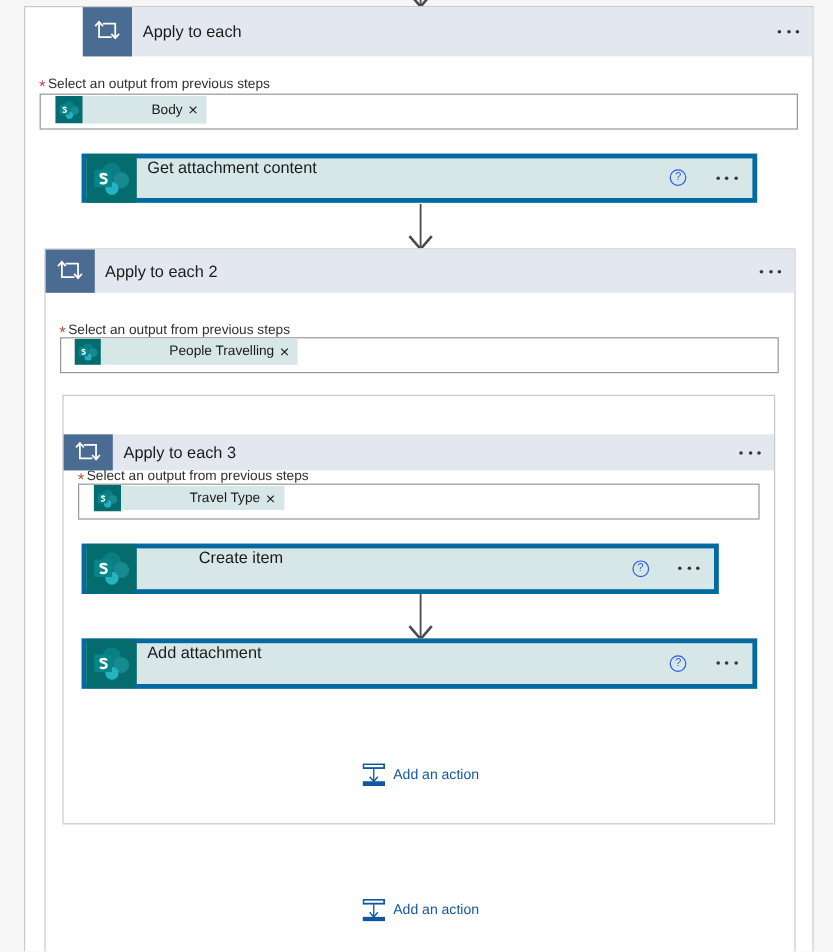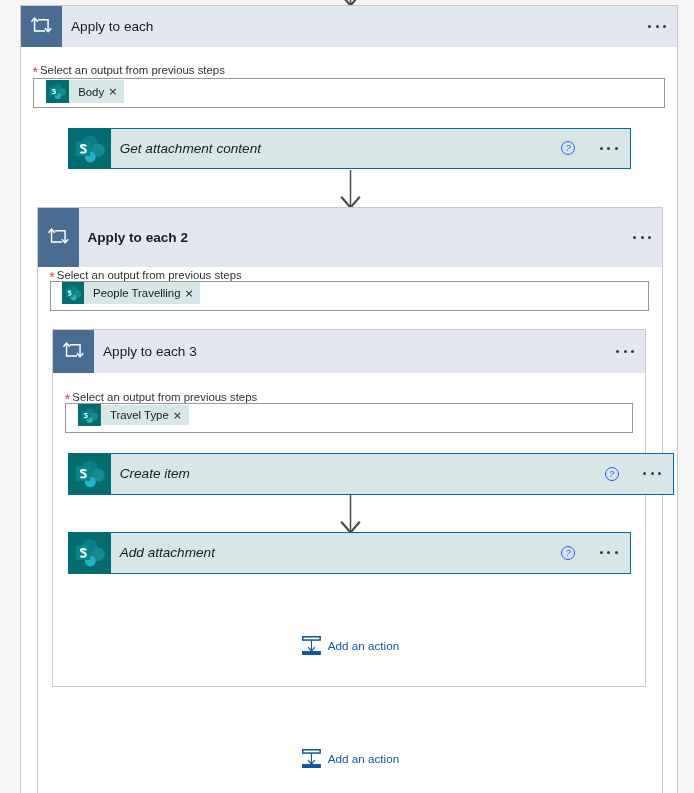--- a/index.html
+++ b/index.html
@@ -21,68 +21,68 @@
   .dot{width:3px;height:3px;border-radius:50%;background:#3a3836;margin-left:4.5px;}
 
   
   .req-label{position:absolute;font-size:11.4px;color:#323130;white-space:nowrap;}
   .req-label .star{color:#c2443e;font-size:14px;position:absolute;left:-7.5px;top:1.2px;line-height:1;}
 
   
   .token-input{background:#fff;border:1px solid #9a9894;}
   .token{background:#d7e6e6;display:flex;align-items:center;width:max-content;}
   .token-ico{flex:none;display:block;}
-  .token-text{font-size:11.4px;color:#1b1b1b;padding-left:9px;white-space:nowrap;}
+  .token-text{font-size:11.4px;color:#1b1b1b;padding-left:9px;white-space:nowrap;margin-left:48px;}
   .token-x{font-size:11px;color:#1b1b1b;padding:0 6.5px 0 4px;line-height:1;font-family:"DejaVu Sans",sans-serif;}
 
   
-  .card{background:#d7e6e6;border:1px solid #0369a1;display:flex;align-items:center;font-style:italic;}
+  .card{background:#d7e6e6;border:4px solid #0369a1;display:flex;}
   .card-ico{background:#046b6f;flex:none;height:100%;display:flex;align-items:center;justify-content:center;}
   .card-ico svg{display:block;}
   .card-title{font-size:13.6px;color:#1b1b1b;padding-left:9px;}
   .card-right{margin-left:auto;display:flex;align-items:center;padding-right:12px;}
   .help{width:14px;height:14px;border:1.2px solid #2b5cf5;border-radius:50%;color:#2b5cf5;
         font-size:9.5px;display:flex;align-items:center;justify-content:center;margin-right:20px;
         font-family:"Liberation Sans",sans-serif;line-height:1;box-sizing:border-box;padding-bottom:0.5px;}
 
   
   .add-action{position:absolute;display:flex;align-items:center;text-align:right;}
   .add-action svg{display:block;}
   .add-label{color:#11579e;font-size:11.7px;padding-left:7px;white-space:nowrap;}
 
   
   .connector{position:absolute;}
   .connector svg{display:block;}
 
   
   #scope-1{left:20px;  top:5px;     width:658px;   height:810px;}
-  #scope-1 > .scope-head{height:41px;}
+  #scope-1 > .scope-head{height:41px;margin-left:48px;}
   #scope-1 .scope-icon{width:41px;}
   #scope-2{left:36.5px;top:207.3px; width:626.5px; height:600px;}
-  #scope-2 > .scope-head{height:59px;font-weight:bold;}
+  #scope-2 > .scope-head{height:36px;}
   #scope-2 .scope-icon{width:41px;}
   #scope-3{left:52px;  top:329px;   width:594.4px; height:358.4px;}
-  #scope-3 > .scope-head{height:43px;}
+  #scope-3 > .scope-head{height:30px;margin-top:32px;}
   #scope-3 .scope-icon{width:41px;}
 
   #label-1{left:40px;   top:63.5px;}
   #label-2{left:56.8px; top:268.5px;}
   #label-3{left:72.3px; top:390.5px;}
 
   #input-1{left:33px;   top:78px;    width:631.5px; height:29.5px;}
   #input-2{left:49.5px; top:281px;   width:599.2px; height:29.8px;}
   #input-3{left:65.4px; top:403px;   width:567.2px; height:29.7px;}
 
   #token-1{left:46.2px; top:80px;    height:23px;}
   #token-2{left:61.8px; top:282px; height:22.3px;}
   #token-3{left:78px;   top:405px;   height:20px;}
 
   #card-1{left:68.2px; top:127.5px; width:562.5px; height:41.8px;}
   #card-1 .card-ico{width:41.5px;}
-  #card-2{left:68.2px; top:453px;   width:606px; height:41.5px;}
+  #card-2{left:68.2px; top:453px;   width:531px; height:41.5px;gap:43px;}
   #card-2 .card-ico{width:41.5px;}
   #card-3{left:68.2px; top:531.8px; width:562.5px; height:41.8px;}
   #card-3 .card-ico{width:41.5px;}
 
   #add-action-1{left:301.8px; top:635.9px;}
   #add-action-2{left:301.8px; top:748.6px;}
 
   #connector-0{left:339.5px; top:-32.3px;  width:21px; height:37.5px;}
   #connector-1{left:339.5px; top:169.8px;  width:21px; height:37.5px;}
   #connector-2{left:339.5px; top:494.7px;  width:21px; height:37.5px;}

